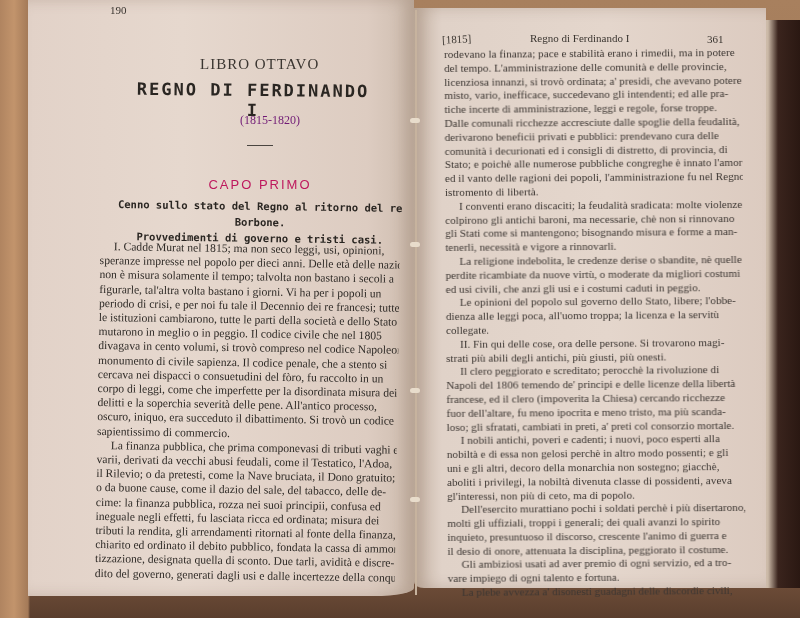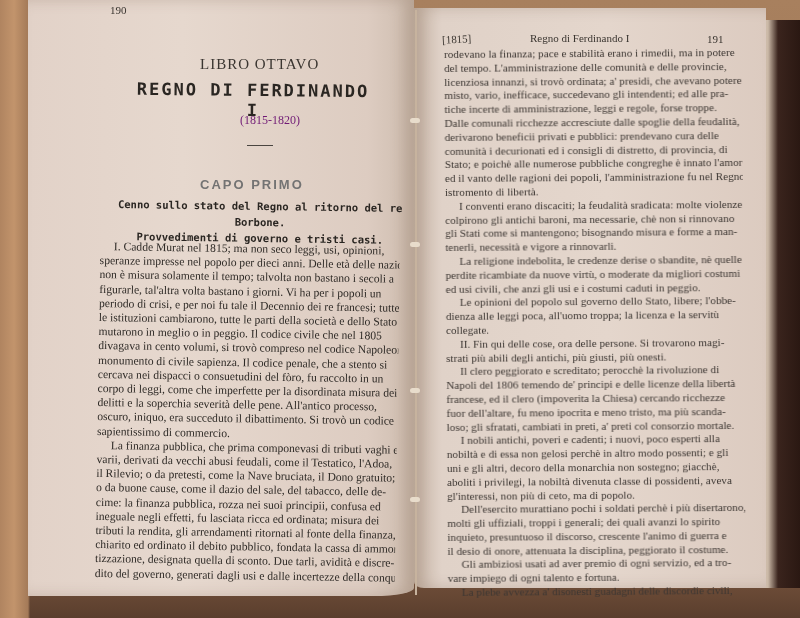--- a/index.html
+++ b/index.html
@@ -48,22 +48,22 @@
     position: absolute; left: 128px; top: 80px; width: 250px; text-align: center;
     font-family: "DejaVu Sans Mono", monospace; font-weight: bold; font-size: 17px;
     letter-spacing: 2px; color: #2a2622; transform: rotate(0.6deg);
   }
   .dates {
     position: absolute; left: 220px; top: 113px; width: 100px; text-align: center;
     font-family: "Liberation Serif", serif; font-size: 12px; color: #701a75;
   }
   .rule { position: absolute; left: 247px; top: 145px; width: 26px; height: 1px; background: #4a4540; }
   .capo {
-    position: absolute; left: 200px; top: 177px; width: 120px; 
-    font-family: "Liberation Sans", sans-serif; font-size: 13px; letter-spacing: 2px; color: #737373; font-weight: bold;
+    position: absolute; left: 200px; top: 177px; width: 120px; text-align: center;
+    font-family: "Liberation Sans", sans-serif; font-size: 13px; letter-spacing: 2px; color: #be185d;
   }
   .cenno {
     position: absolute; left: 110px; top: 198px; width: 300px;
     font-family: "DejaVu Sans Mono", monospace; font-weight: bold; font-size: 10.5px;
     line-height: 16px; color: #2a2622; text-align: center; transform: rotate(0.8deg);
   }
   .left-body {
     position: absolute; left: 100px; top: 240px; width: 300px;
     font-family: "Liberation Serif", serif; font-size: 11.6px; line-height: 14.2px; color: #2e2a26;
     transform: rotate(0.9deg); transform-origin: left top;
@@ -137,21 +137,21 @@
     <div class="line">cime: la finanza pubblica, rozza nei suoi principii, confusa ed</div>
     <div class="line">ineguale negli effetti, fu lasciata ricca ed ordinata; misura dei</div>
     <div class="line">tributi la rendita, gli arrendamenti ritornati al fonte della finanza,</div>
     <div class="line">chiarito ed ordinato il debito pubblico, fondata la cassa di ammor-</div>
     <div class="line">tizzazione, designata quella di sconto. Due tarli, avidità e discre-</div>
     <div class="line">dito del governo, generati dagli usi e dalle incertezze della conquista,</div>
   </div>
 
 <div class="year-bracket">[1815]</div>
 <div class="running-head">Regno di Ferdinando I</div>
-<div class="pagenum-right">191</div>
+<div class="pagenum-right">361</div>
 <div class="right-body" id="right-body">
     <div class="line">rodevano la finanza; pace e stabilità erano i rimedii, ma in potere</div>
     <div class="line">del tempo. L'amministrazione delle comunità e delle provincie,</div>
     <div class="line">licenziosa innanzi, si trovò ordinata; a' presidi, che avevano potere</div>
     <div class="line">misto, vario, inefficace, succedevano gli intendenti; ed alle pra-</div>
     <div class="line">tiche incerte di amministrazione, leggi e regole, forse troppe.</div>
     <div class="line">Dalle comunali ricchezze accresciute dalle spoglie della feudalità,</div>
     <div class="line">derivarono beneficii privati e pubblici: prendevano cura delle</div>
     <div class="line">comunità i decurionati ed i consigli di distretto, di provincia, di</div>
     <div class="line">Stato; e poichè alle numerose pubbliche congreghe è innato l'amore</div>

